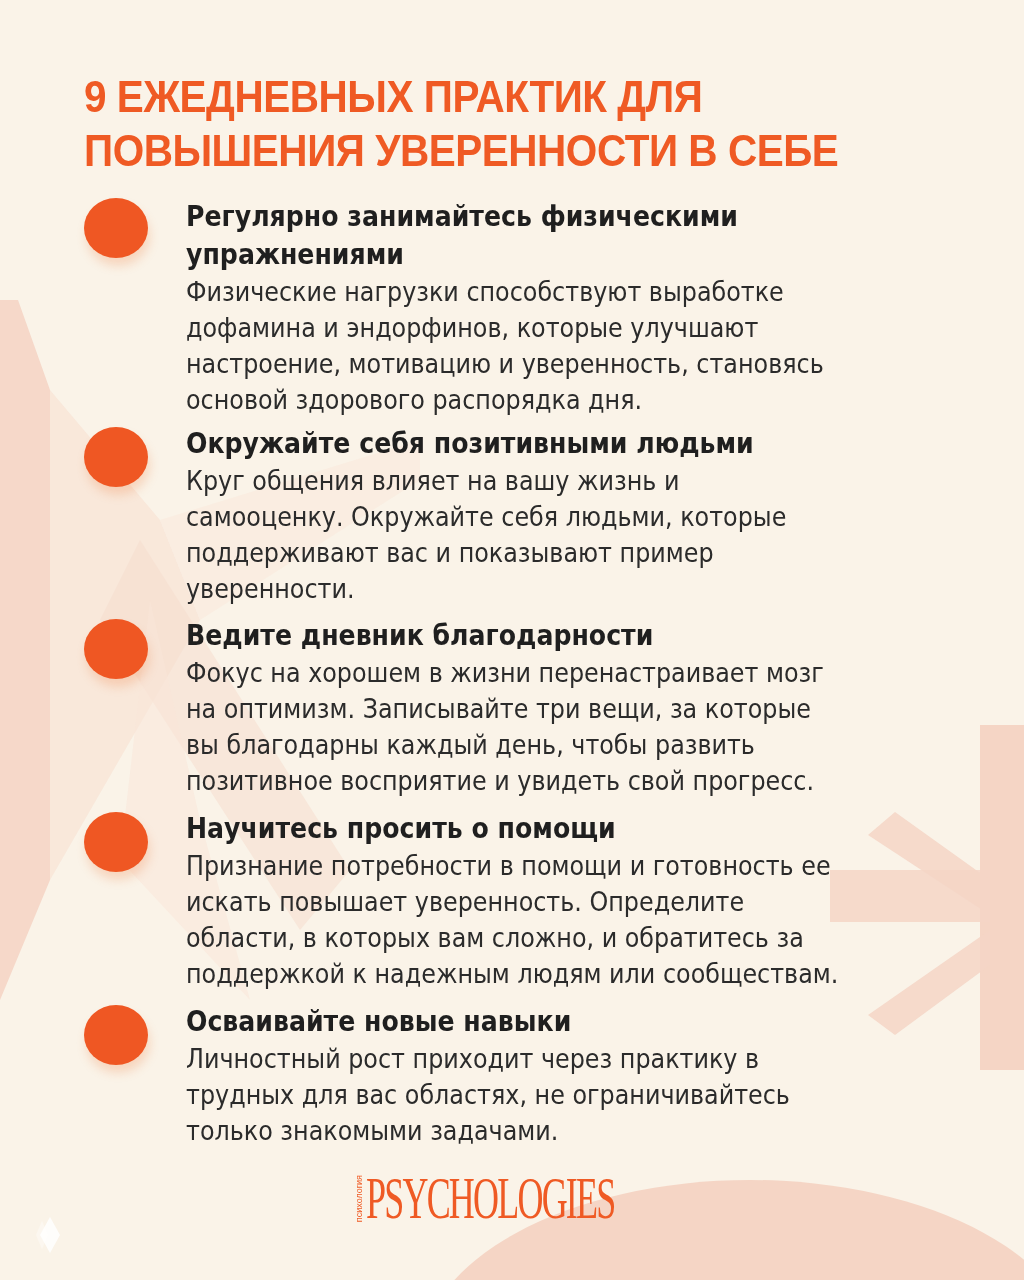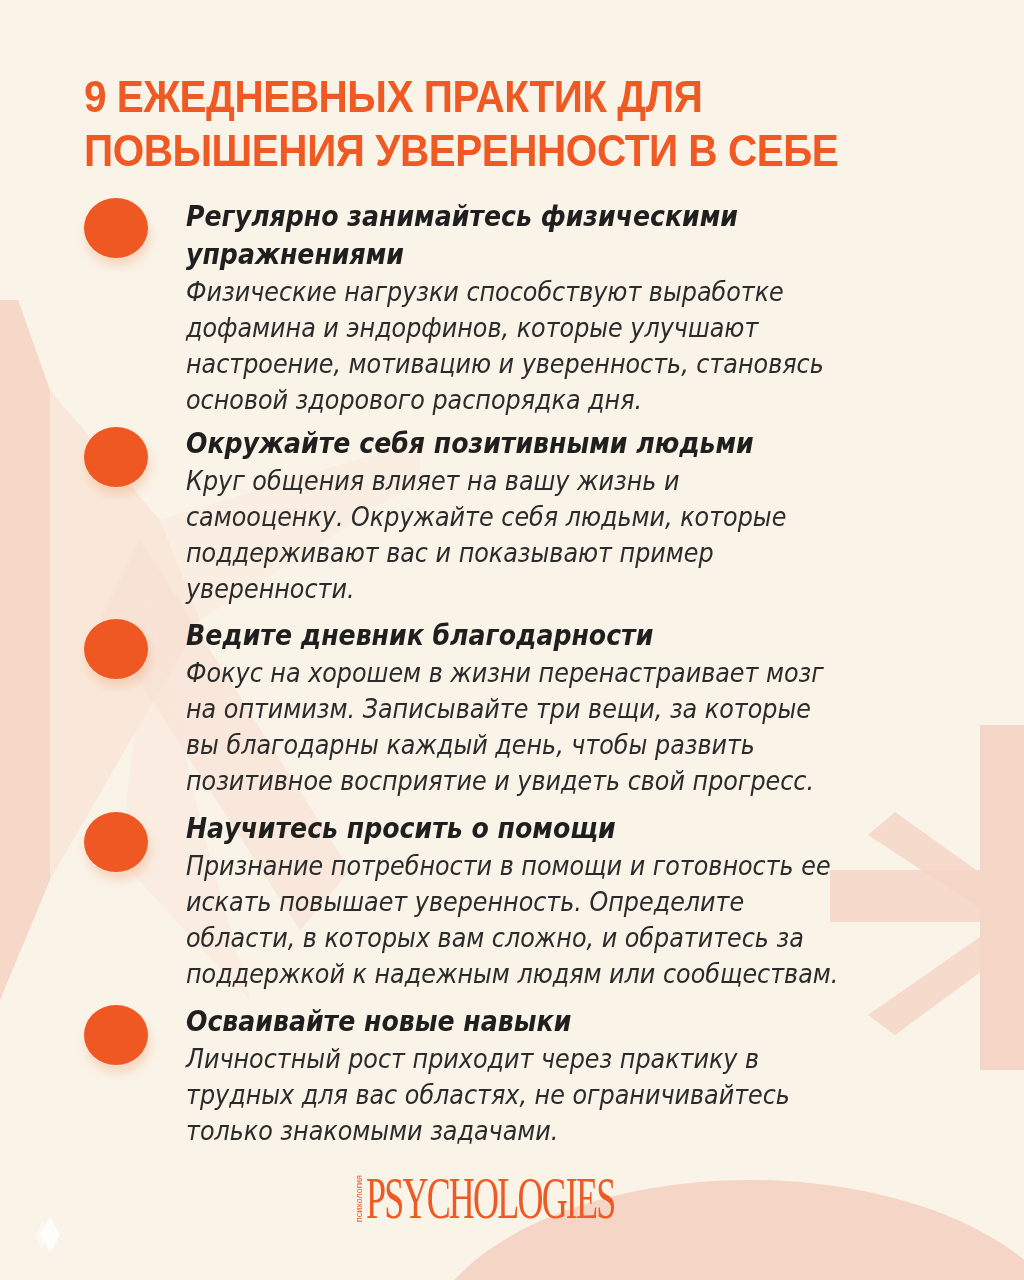--- a/index.html
+++ b/index.html
@@ -21,21 +21,21 @@
       z-index: 2; margin: 0;
     }
     .items { position: absolute; left: 0; top: 0; width: 1024px; z-index: 2; }
     .item { position: absolute; left: 0; width: 1024px; }
     .dot {
       position: absolute; left: 84px; width: 64px; height: 60px;
       border-radius: 50%;
       background: #ef5723;
       box-shadow: 2px 8px 10px rgba(240, 130, 70, 0.25);
     }
-    .text { position: absolute; left: 186px; width: 800px; font-style: italic; }
+    .text { position: absolute; left: 186px; width: 800px; }
     .head {
       color: #1f1f1f; font-weight: bold;
       font-family: "DejaVu Sans", sans-serif;
       font-size: 28px; line-height: 38px; margin: 0;
       transform: scaleX(0.9); transform-origin: left top;
       white-space: pre-line;
     }
     .body {
       color: #2b2b2b;
       font-family: "DejaVu Sans", sans-serif;

